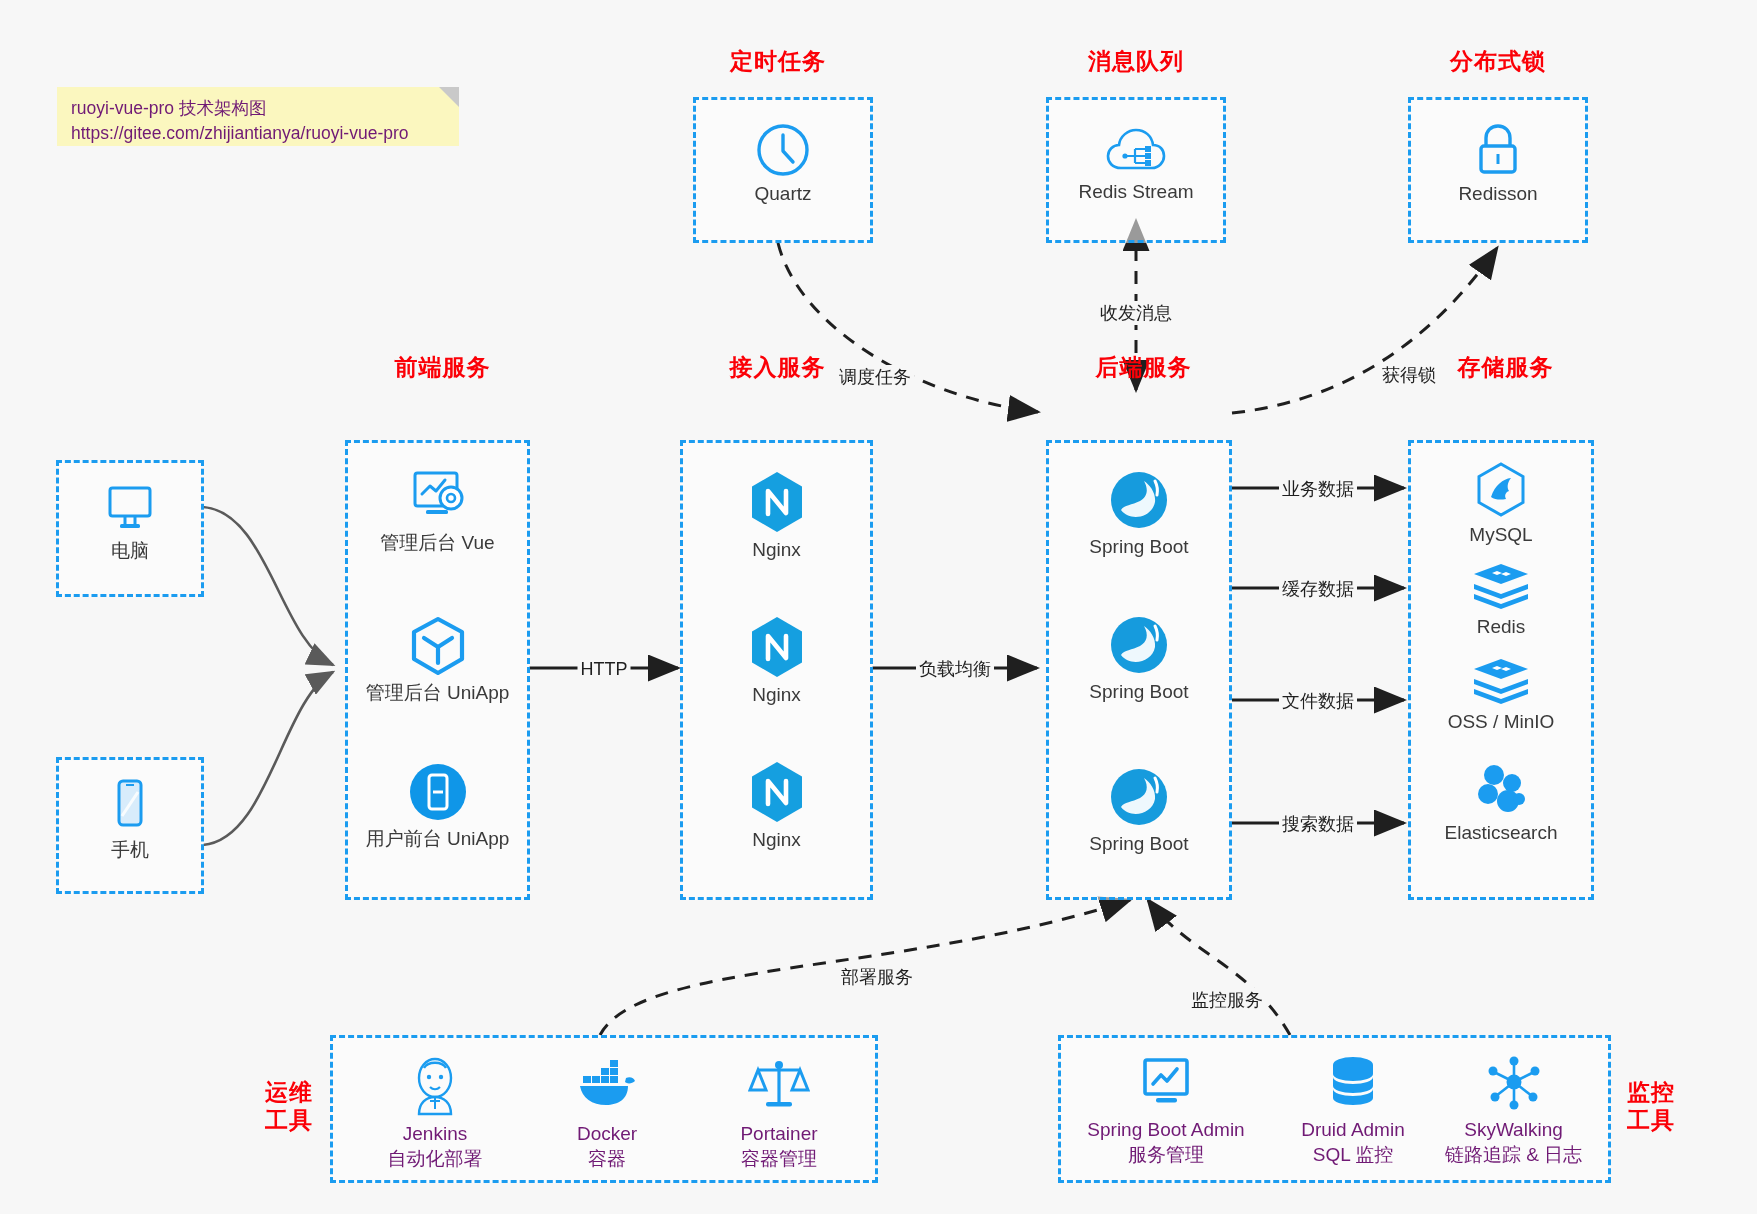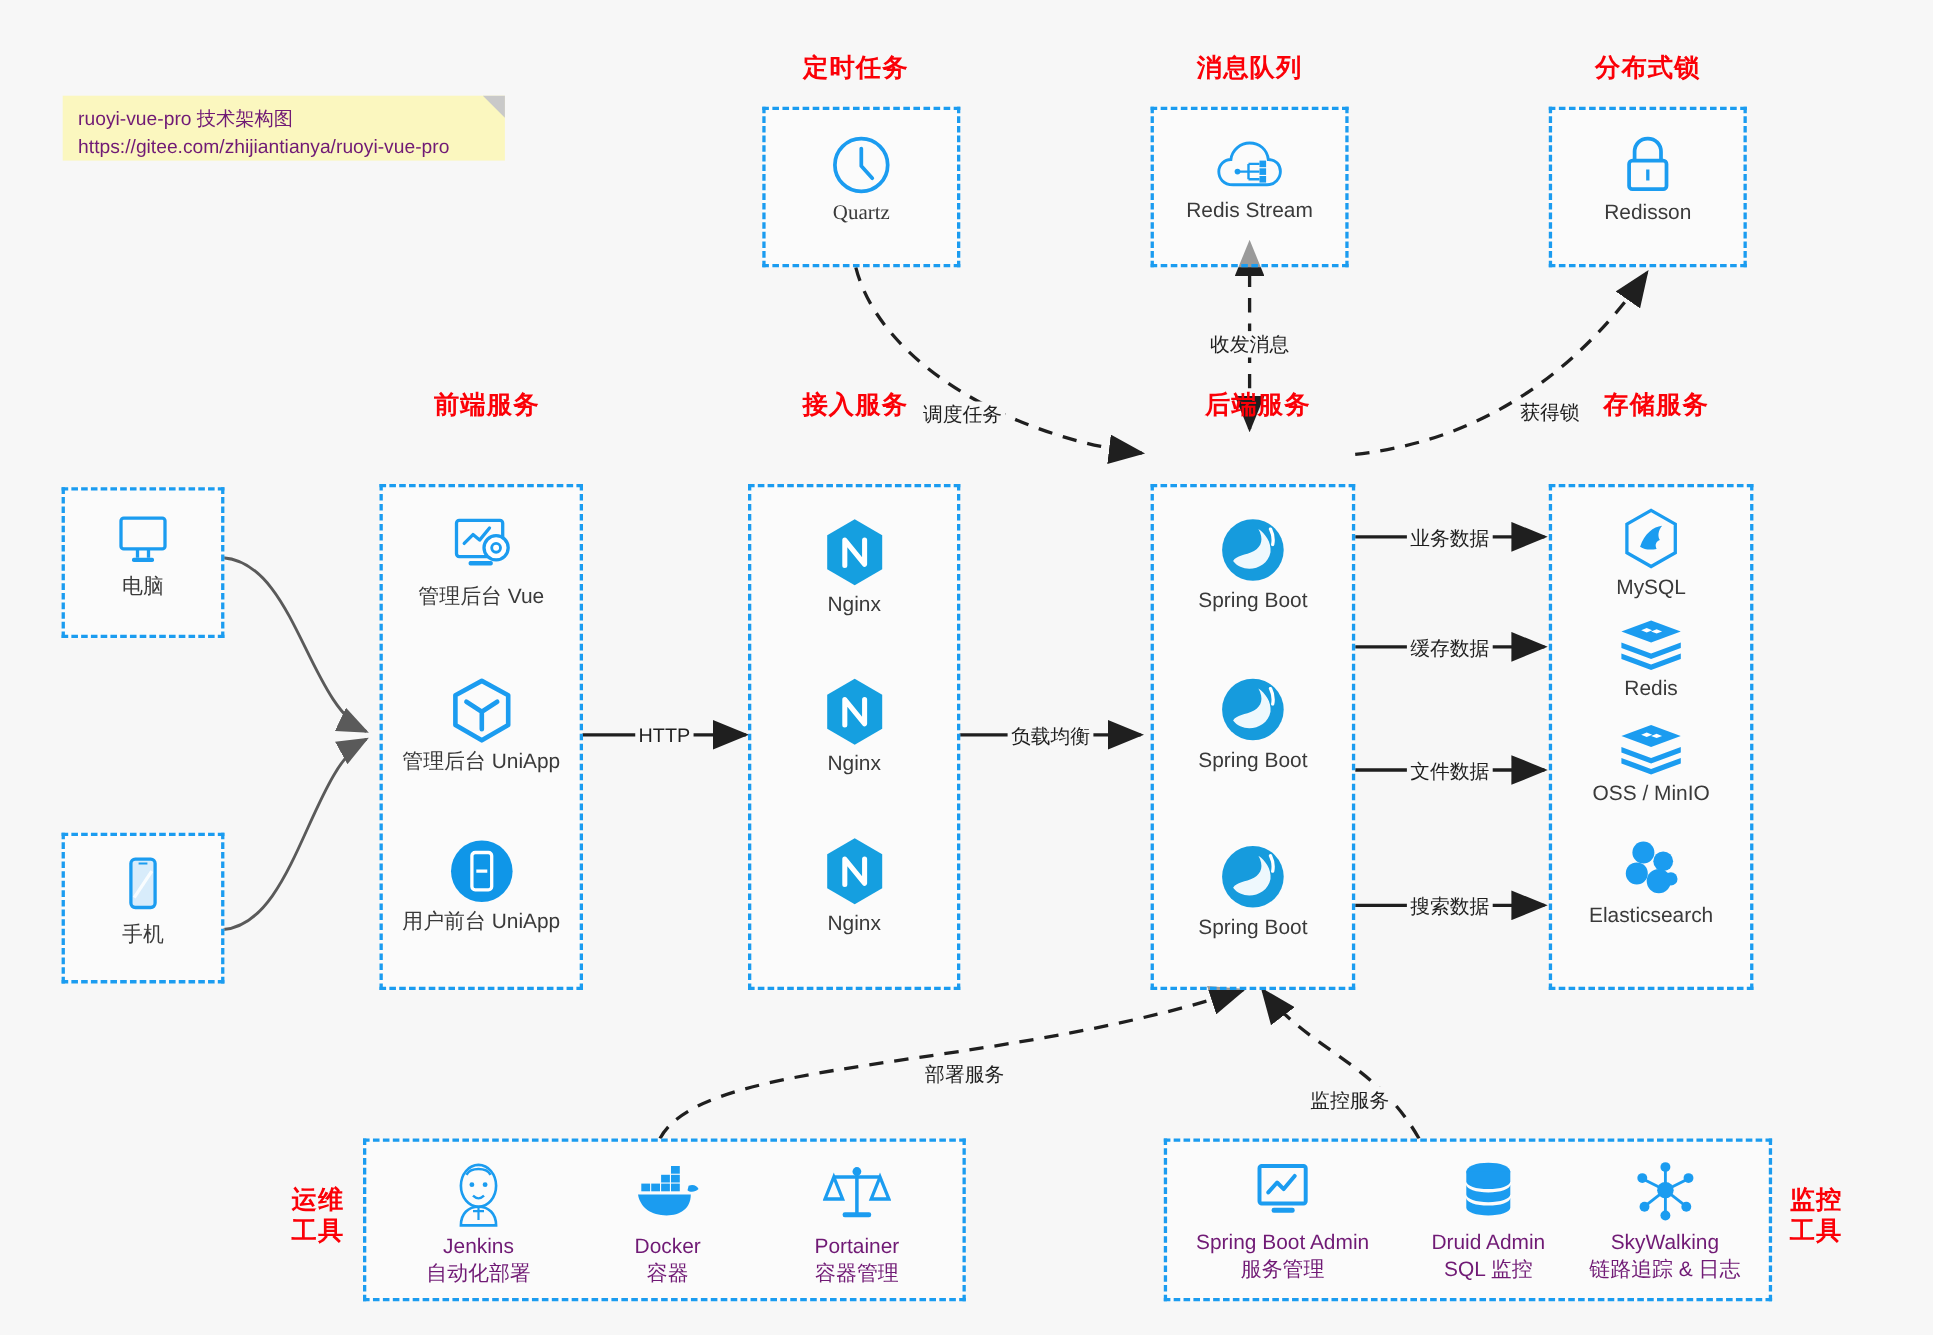--- a/index.html
+++ b/index.html
@@ -26,21 +26,20 @@
     font-weight: bold;
     font-size: 23px;
     letter-spacing: 1px;
     white-space: nowrap;
     text-align: center;
   }
   .gtitle.side {
     line-height: 1.22;
     white-space: normal;
     width: 62px;
-    font-family: Liberation Mono, monospace;
   }
 
   
   .node {
     position: absolute;
     width: 100%;
     left: 0;
     text-align: center;
     color: #333;
   }
@@ -156,21 +155,21 @@
   </svg>
 
   <div id="note">
     <span class="fold"></span>
     <div>ruoyi-vue-pro 技术架构图</div>
     <div>https://gitee.com/zhijiantianya/ruoyi-vue-pro</div>
   </div>
 
   <div class="gtitle" style="left:698px; top:46px; width:160px;">定时任务</div>
   <div class="gbox" style="left:693px; top:97px; width:180px; height:146px;">
-    <div class="node" style="top:22px;font-family:Liberation Serif, serif;">
+    <div class="node" style="top:22px;">
       <svg class="ico" width="56" height="56" viewBox="0 0 56 56">
         <circle cx="28" cy="28" r="24" fill="none" stroke="#1b9cf0" stroke-width="3.4"></circle>
         <path d="M28 13 L28 29 L38 40" fill="none" stroke="#1b9cf0" stroke-width="3.4" stroke-linecap="round" stroke-linejoin="round"></path>
       </svg>
       <div class="cap">Quartz</div>
     </div>
   </div>
 
   <div class="gtitle" style="left:1056px; top:46px; width:160px;">消息队列</div>
   <div class="gbox" style="left:1046px; top:97px; width:180px; height:146px;">
@@ -192,21 +191,21 @@
     <div class="node" style="top:22px;">
       <svg class="ico" width="52" height="56" viewBox="0 0 52 56">
         <path d="M14 24 L14 16 C14 9 19 4 26 4 C33 4 38 9 38 16 L38 24" fill="none" stroke="#1b9cf0" stroke-width="3.4"></path>
         <rect x="9" y="24" width="34" height="26" rx="3" fill="none" stroke="#1b9cf0" stroke-width="3.4"></rect>
         <line x1="26" y1="32" x2="26" y2="42" stroke="#1b9cf0" stroke-width="3"></line>
       </svg>
       <div class="cap">Redisson</div>
     </div>
   </div>
 
-  <div class="gbox" style="left:56px; top:443px; width:148px; height:137px;">
+  <div class="gbox" style="left:56px; top:460px; width:148px; height:137px;">
     <div class="node" style="top:18px;">
       <svg class="ico" width="58" height="54" viewBox="0 0 58 54">
         <rect x="9" y="7" width="40" height="28" rx="2.5" fill="none" stroke="#1b9cf0" stroke-width="3"></rect>
         <path d="M24 35 L24 43 M34 35 L34 43" stroke="#1b9cf0" stroke-width="3"></path>
         <rect x="19" y="43" width="20" height="4" rx="1.6" fill="#1b9cf0"></rect>
       </svg>
       <div class="cap">电脑</div>
     </div>
   </div>
 

